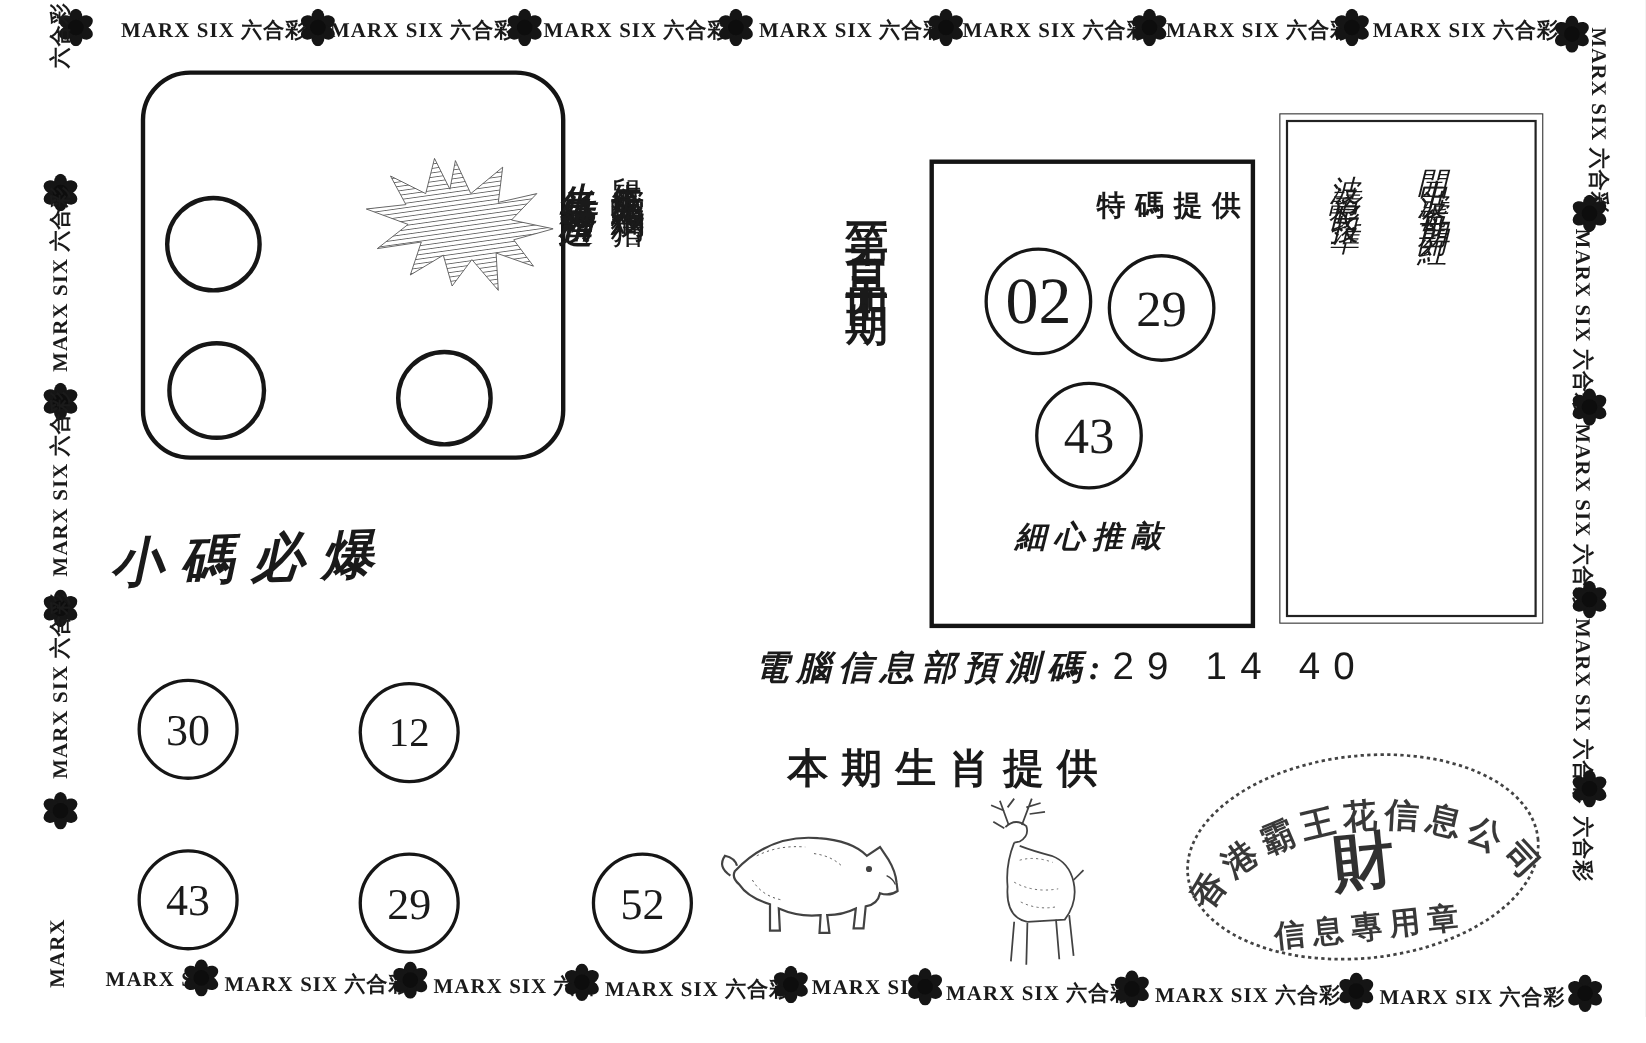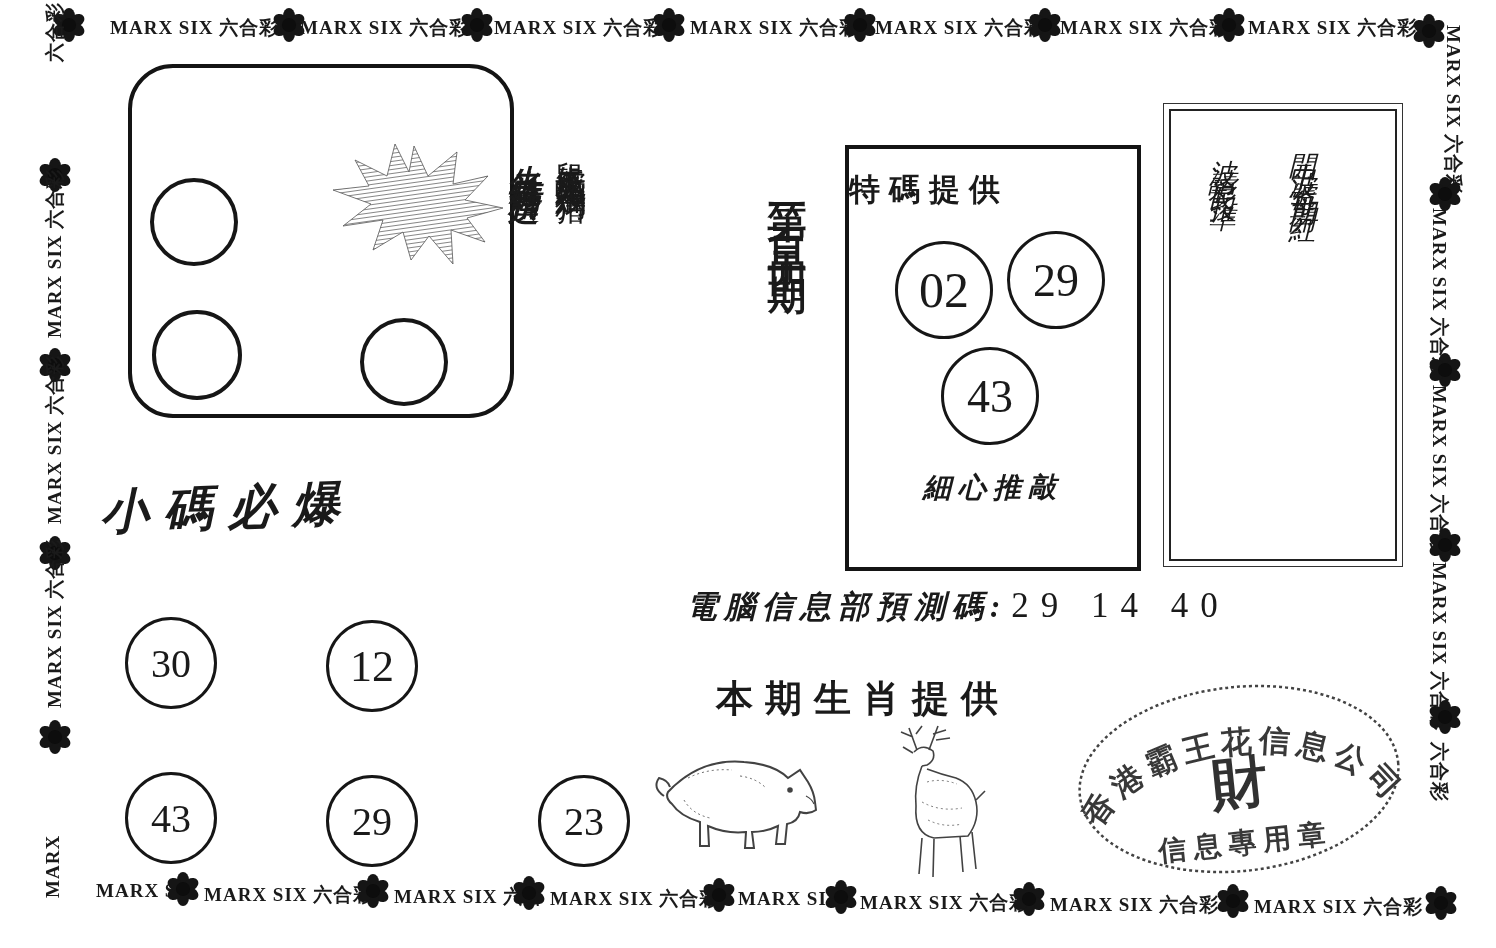--- a/index.html
+++ b/index.html
@@ -23,35 +23,35 @@
   
   .vtext{position:absolute;writing-mode:vertical-rl;text-orientation:upright;white-space:nowrap;}
   #zodiac-select{left:502px;top:140px;font-size:31px;font-weight:bold;letter-spacing:6px;font-style:italic;}
   #zodiac-column{left:549px;top:136px;font-size:31px;letter-spacing:3px;}
   #issue-col{left:760px;top:172px;font-size:39px;font-weight:bold;letter-spacing:12px;}
   
   #main-title{position:absolute;left:522px;top:42px;font-size:86px;font-weight:bold;
               font-style:italic;letter-spacing:26px;white-space:nowrap;}
   
   #special-box{position:absolute;left:845px;top:145px;width:288px;height:418px;border:4px solid #141414;}
-  #special-box .box-title{position:absolute;top:20px;width:100%;text-align:left;
-                          font-size:31px;font-weight:bold;letter-spacing:9px;}
+  #special-box .box-title{position:absolute;top:20px;width:100%;text-align:right;
+                          font-size:26px;font-weight:bold;letter-spacing:9px;}
   #special-box .note{position:absolute;width:100%;text-align:center;font-weight:bold;
                      font-size:28px;letter-spacing:7px;font-style:italic;}
   
   #slogan-box{position:absolute;left:1163px;top:103px;width:238px;height:462px;border:1px solid #333;}
   #slogan-box .inner{position:absolute;left:5px;top:5px;right:5px;bottom:5px;border:2px solid #222;}
   #slogan-box .vtext{font-size:27px;font-style:italic;letter-spacing:9px;}
   
   #small-code-heading{position:absolute;left:100px;top:476px;font-size:48px;font-weight:bold;
                       font-style:italic;letter-spacing:16px;transform:rotate(-2deg);white-space:nowrap;}
   
   #computer-line{position:absolute;left:686px;top:586px;white-space:nowrap;}
   #computer-line .lbl{font-size:31px;font-weight:bold;letter-spacing:7px;font-style:italic;}
-  #computer-line .nums{font-size:35px;letter-spacing:12px;font-family:Liberation Serif, serif;}
+  #computer-line .nums{font-size:35px;letter-spacing:12px;font-family:Liberation Sans, sans-serif;}
   
   #zodiac-provide{position:absolute;left:716px;top:674px;font-size:37px;letter-spacing:12px;
                   font-weight:bold;white-space:nowrap;}
   
   .sketch{position:absolute;}
   #stamp{position:absolute;left:1072px;top:680px;width:334px;height:198px;transform:rotate(-6deg);opacity:.88;}
 </style>
 </head>
 <body>
 
@@ -186,38 +186,38 @@
     <polygon fill="url(#hatch)" stroke="#555" stroke-width="0.8" points="89,8 103,38 132,14 128,46 163,38 140,62 178,70 142,80 160,104 126,92 128,126 104,98 86,122 78,94 48,112 58,82 18,88 46,66 8,52 44,48 30,22 62,38 70,6 84,34"></polygon>
   </svg>
 
   <div class="vtext" id="zodiac-select">生肖特碼精選</div>
   <div class="vtext" id="zodiac-column">鼠牛虎兔龙蛇马羊猴鸡狗猪</div>
 
   <div class="vtext" id="issue-col">第一百三十四期</div>
 
   <div id="special-box">
     <div class="box-title">特碼提供</div>
-    <div class="num-circle" style="left:46px;top:92px;width:92px;height:92px;font-size:50px">02</div>
+    <div class="num-circle" style="left:46px;top:76px;width:92px;height:92px;font-size:60px">02</div>
     <div class="num-circle" style="left:158px;top:82px;width:92px;height:92px;font-size:46px">29</div>
     <div class="num-circle" style="left:92px;top:198px;width:92px;height:92px;font-size:46px">43</div>
     <div class="note" style="top:320px">細心推敲</div>
   </div>
 
   <div id="slogan-box">
     <div class="inner"></div>
     <div class="vtext" style="left:120px;top:28px">開中波號每期開紅</div>
     <div class="vtext" style="left:40px;top:34px">波請彩民投準</div>
   </div>
 
   <div id="small-code-heading">小碼必爆</div>
   <div class="num-circle" style="left:125px;top:617px;width:86px;height:86px;font-size:40px">30</div>
-  <div class="num-circle" style="left:326px;top:620px;width:86px;height:86px;font-size:44px">12</div>
+  <div class="num-circle" style="left:326px;top:620px;width:86px;height:86px;font-size:37px">12</div>
   <div class="num-circle" style="left:125px;top:772px;width:86px;height:86px;font-size:40px">43</div>
   <div class="num-circle" style="left:326px;top:775px;width:86px;height:86px;font-size:40px">29</div>
-  <div class="num-circle" style="left:538px;top:775px;width:86px;height:86px;font-size:40px">23</div>
+  <div class="num-circle" style="left:538px;top:775px;width:86px;height:86px;font-size:40px">52</div>
 
   <div id="computer-line">
     <span class="lbl">電腦信息部預測碼:</span>
     <span class="nums">29 14 40</span>
   </div>
 
   <div id="zodiac-provide">本期生肖提供</div>
 
   <svg class="sketch" style="left:648px;top:742px;width:170px;height:128px" viewBox="0 0 170 128">
     <g fill="none" stroke="#222" stroke-width="2" opacity="0.85">

